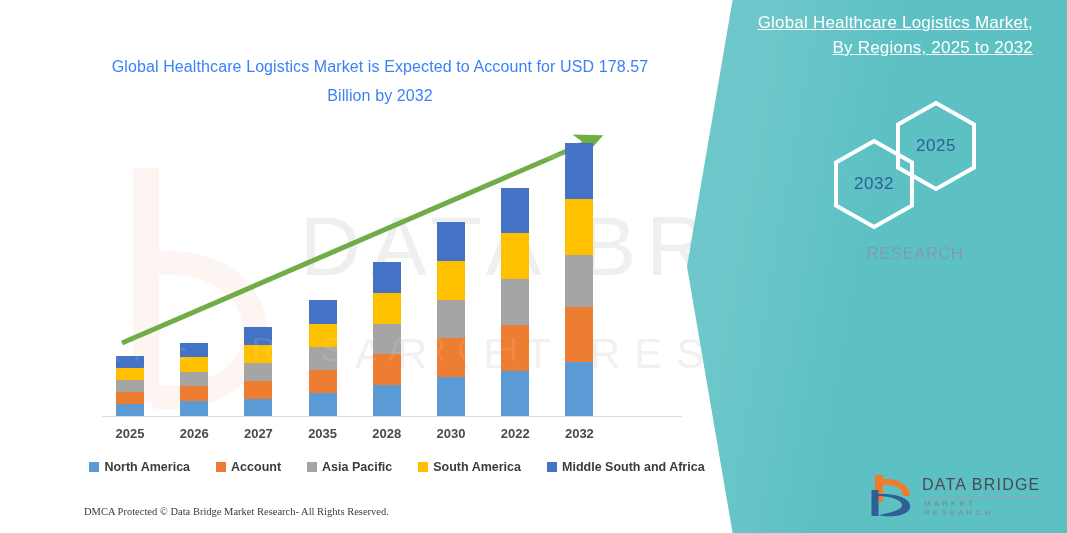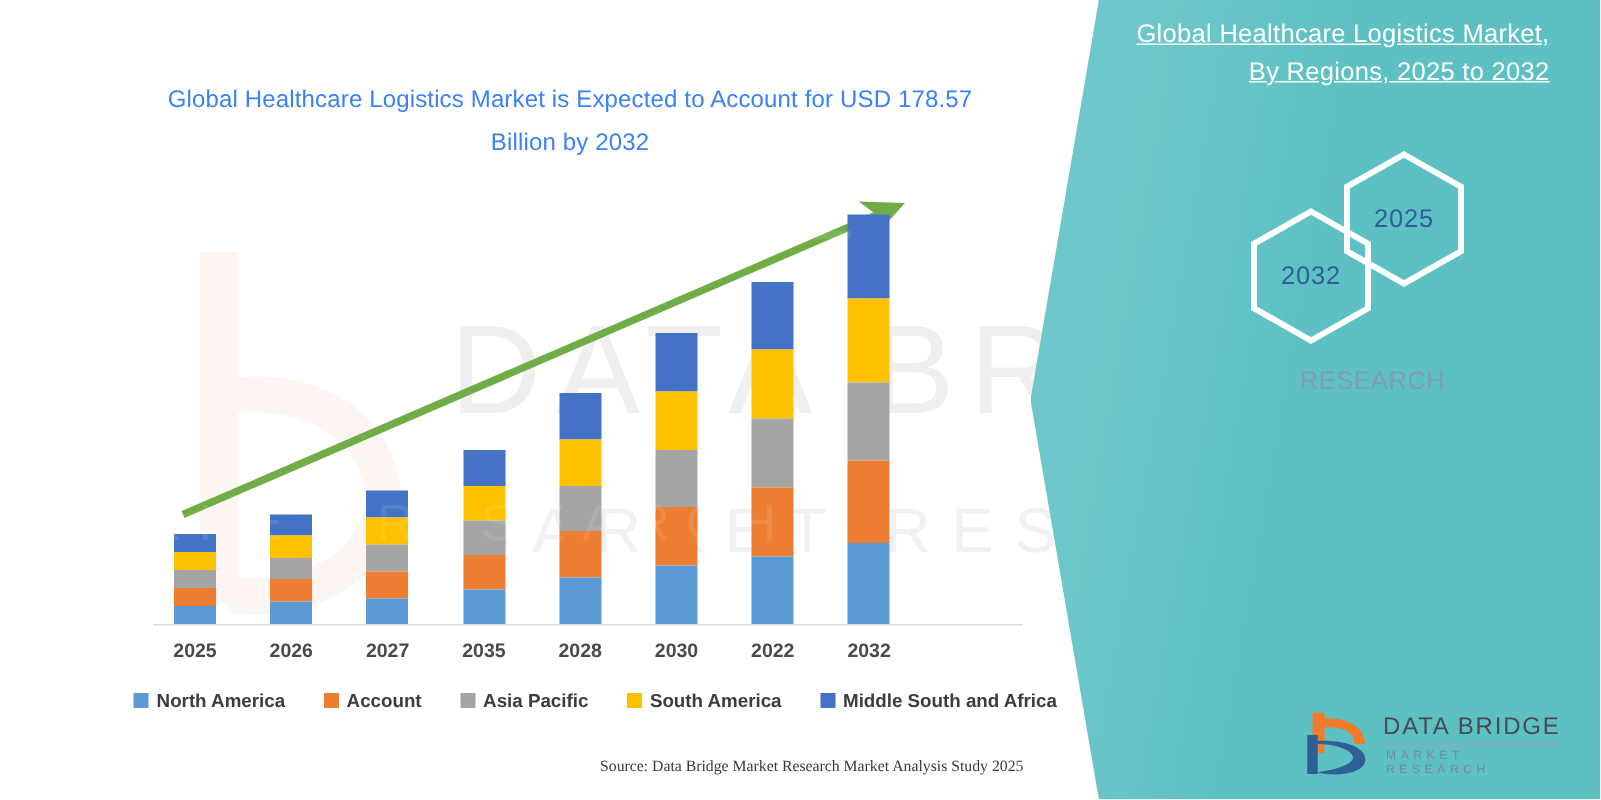--- a/index.html
+++ b/index.html
@@ -340,21 +340,21 @@
         <span class="legend-swatch" style="background: rgb(255, 192, 0);"></span>
         <span>South America</span>
       </div>
       <div class="legend-item">
         <span class="legend-swatch" style="background: rgb(68, 114, 196);"></span>
         <span>Middle South and Africa</span>
       </div>
     </div>
 
   <div class="footer">
-    <div class="footer-right">Source: Data Bridge Market Research  Market Analysis Study 2025</div>
+    <div class="footer-left">DMCA Protected © Data Bridge Market Research-  All Rights Reserved.</div>
   </div>
 
   <div class="teal-panel">
     <div class="tp-shade"></div>
   </div>
 
   <div class="panel-wm">DATA BRIDGE</div>
   <div class="panel-wm2">MARKET RESEARCH</div>
 
   <div class="panel-title">Global Healthcare Logistics Market, By Regions, 2025 to 2032</div>

